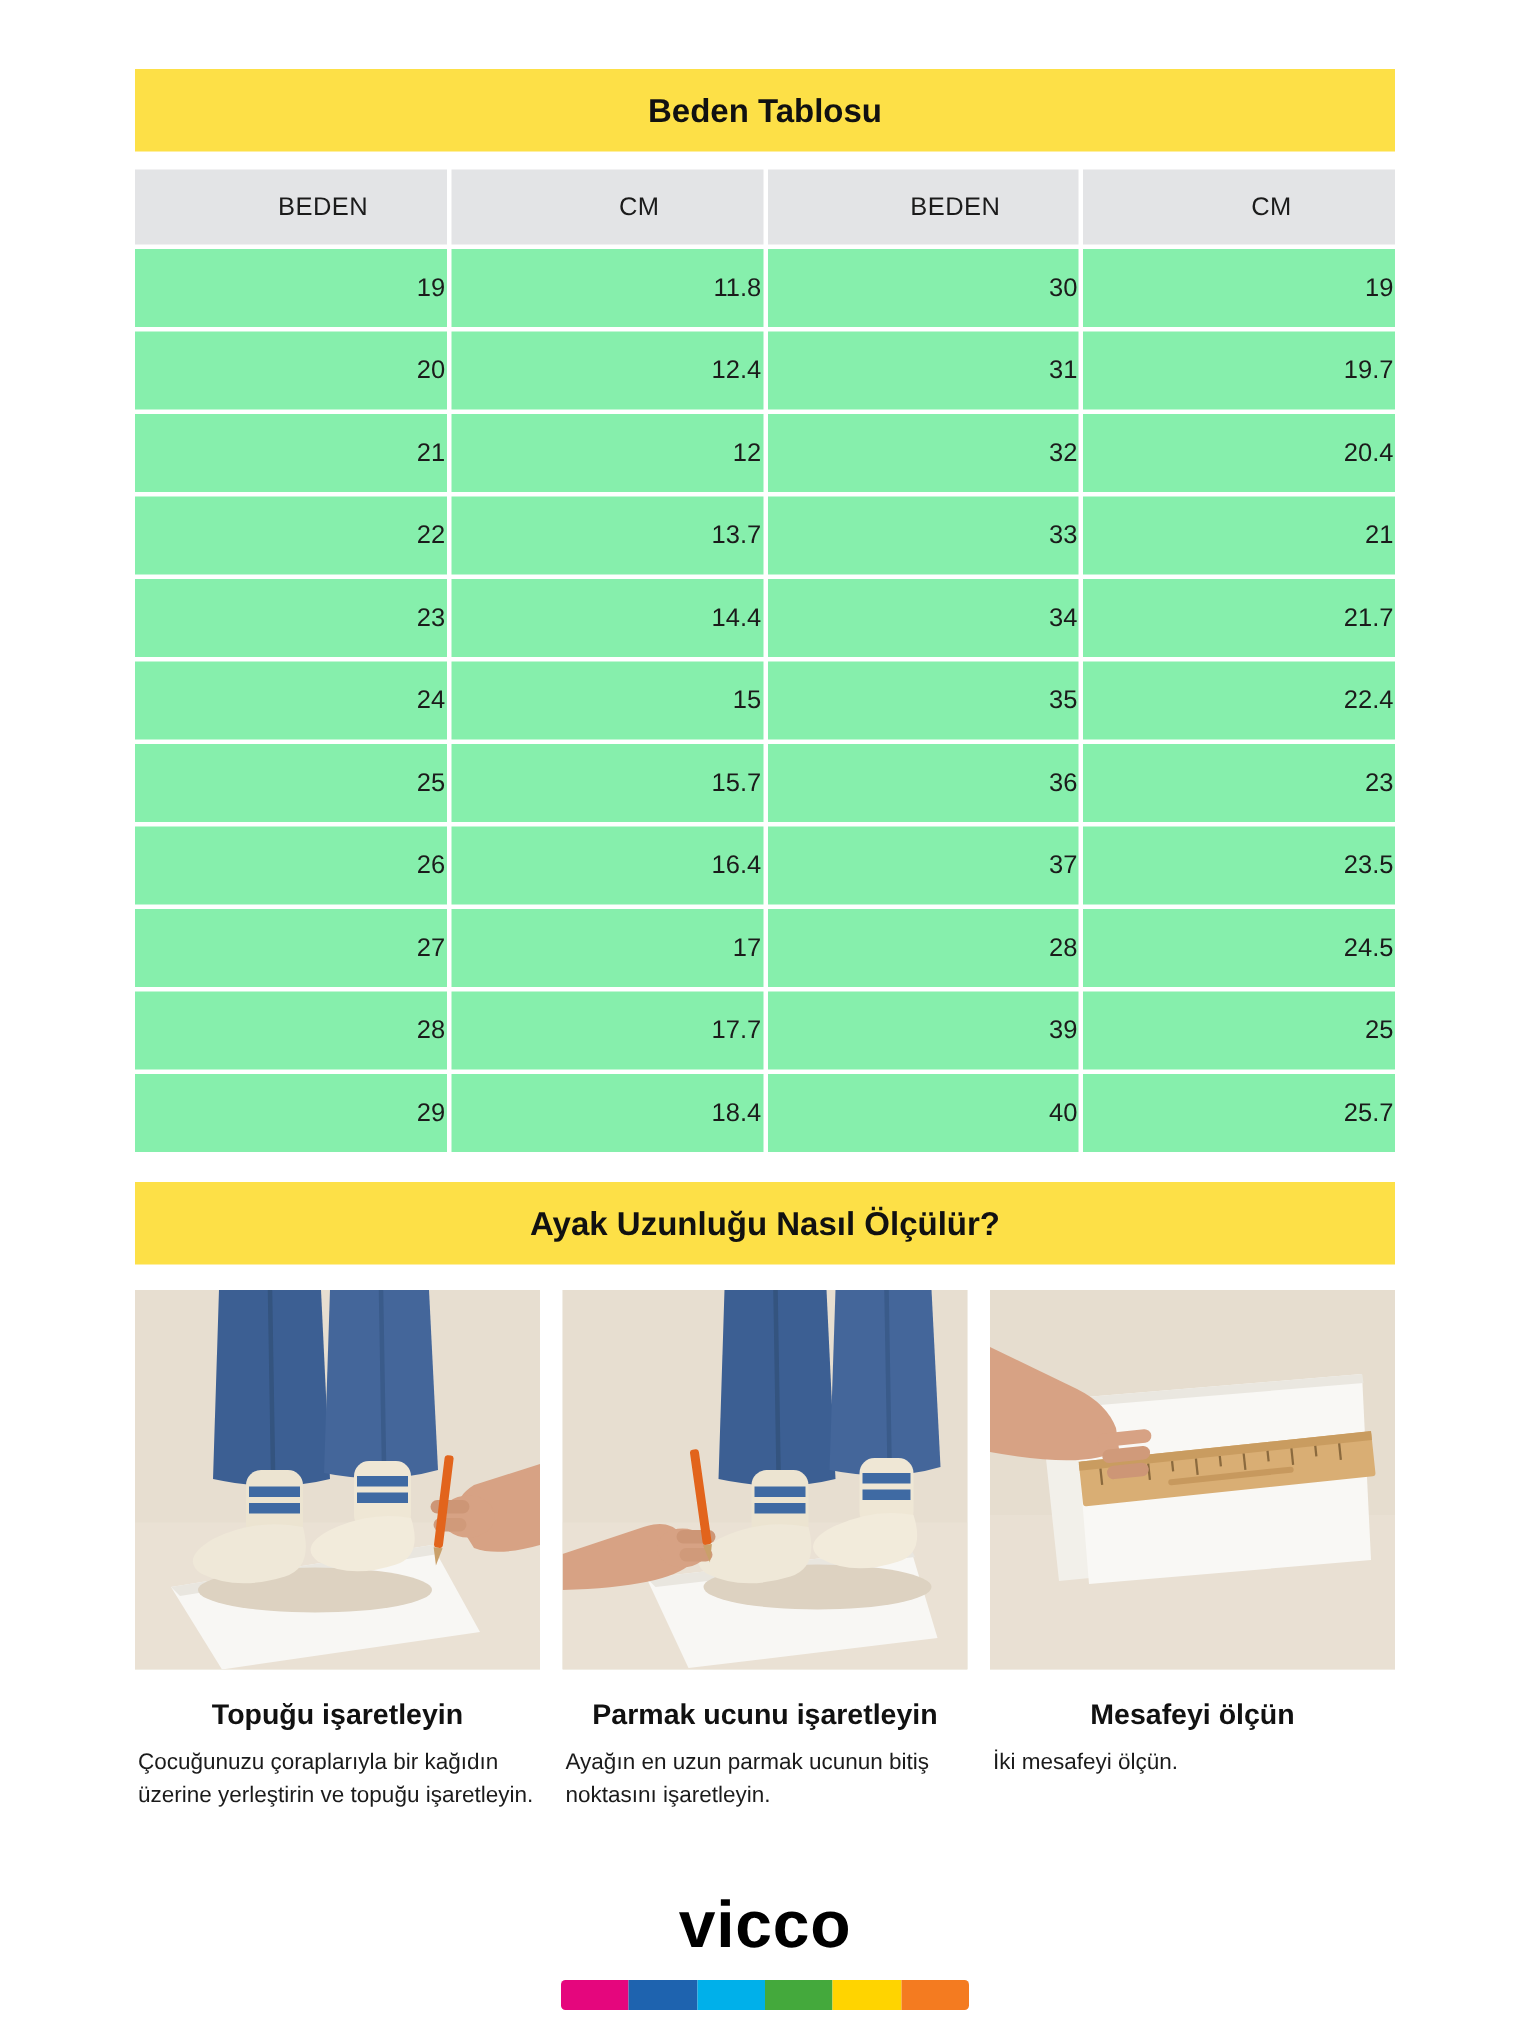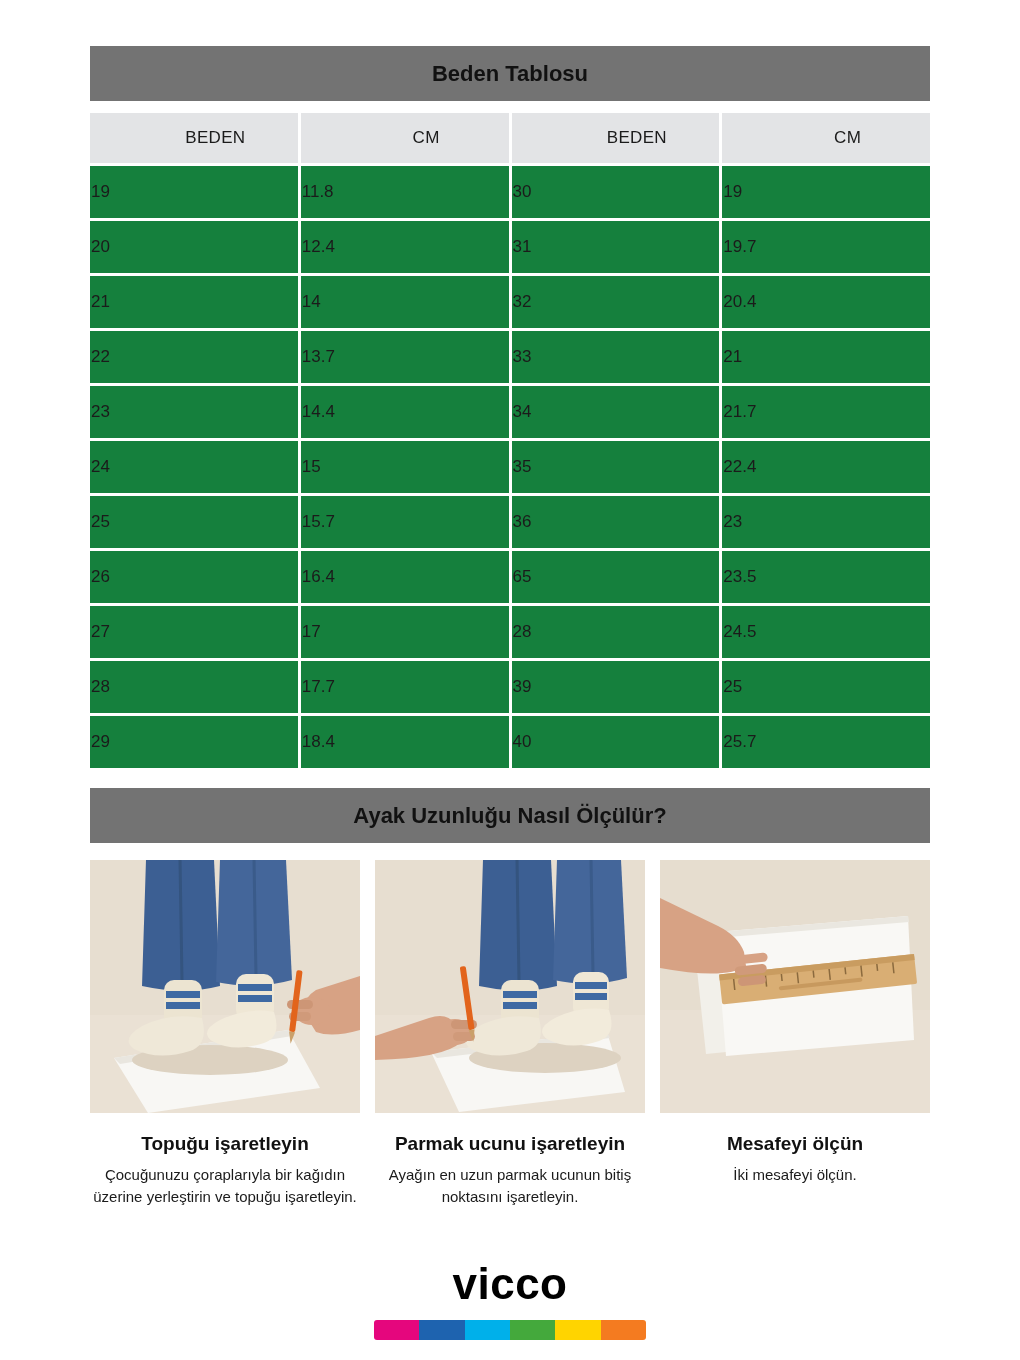--- a/index.html
+++ b/index.html
@@ -7,21 +7,21 @@
   body {
     width: 1020px;
     min-height: 1360px;
     background: #ffffff;
     font-family: "Liberation Sans", sans-serif;
     color: #1b1b1b;
   }
   .content { padding: 46px 90px 0; }
 
   .section-banner {
-    background: #737373;
+    background: #fde047;
     text-align: center;
     font-weight: 700;
     font-size: 22px;
     line-height: 1;
     padding: 17px 0 16px;
     color: #111;
   }
 
   .table-wrap { margin: 9px -3px 0; }
   table.size-table {
@@ -32,34 +32,34 @@
   }
   table.size-table th {
     background: #e3e4e6;
     font-weight: 400;
     font-size: 17px;
     height: 50px;
     letter-spacing: .3px;
     padding-left: 44px;
   }
   table.size-table td {
-    background: #15803d;
-    text-align: left;
+    background: #86efac;
+    text-align: right;
     font-size: 17px;
     height: 52px;
   }
 
   .measure-banner { margin-top: 17px; }
 
   .steps { display: flex; gap: 15px; margin-top: 17px; }
   .step { flex: 1; min-width: 0; }
   .photo { width: 100%; height: 253px; background: #e8dfd2; overflow: hidden; }
   .photo svg { display: block; width: 100%; height: 100%; }
   .step-title { font-weight: 700; font-size: 19px; text-align: center; margin: 20px 0 9px; color: #111; }
-  .step-desc { font-size: 15px; line-height: 1.45; text-align: center; color: #1b1b1b; padding: 0 2px; }
+  .step-desc { font-size: 15px; line-height: 1.45; text-align: left; color: #1b1b1b; padding: 0 2px; }
 
   .footer { margin-top: 54px; text-align: center; padding-bottom: 4px; }
   .brand { font-size: 44px; font-weight: 800; color: #000000; letter-spacing: .5px; line-height: 1; }
   .color-bar { display: flex; width: 272px; height: 20px; margin: 14px auto 0; border-radius: 3px; overflow: hidden; }
   .color-bar span { flex: 1 0 auto; height: 100%; }
 </style>
 </head>
 <body>
 
 <div class="content">
@@ -84,21 +84,21 @@
             <td>19</td>
           </tr>
           <tr>
             <td>20</td>
             <td>12.4</td>
             <td>31</td>
             <td>19.7</td>
           </tr>
           <tr>
             <td>21</td>
-            <td>14</td>
+            <td>12</td>
             <td>32</td>
             <td>20.4</td>
           </tr>
           <tr>
             <td>22</td>
             <td>13.7</td>
             <td>33</td>
             <td>21</td>
           </tr>
           <tr>
@@ -115,21 +115,21 @@
           </tr>
           <tr>
             <td>25</td>
             <td>15.7</td>
             <td>36</td>
             <td>23</td>
           </tr>
           <tr>
             <td>26</td>
             <td>16.4</td>
-            <td>65</td>
+            <td>37</td>
             <td>23.5</td>
           </tr>
           <tr>
             <td>27</td>
             <td>17</td>
             <td>28</td>
             <td>24.5</td>
           </tr>
           <tr>
             <td>28</td>

